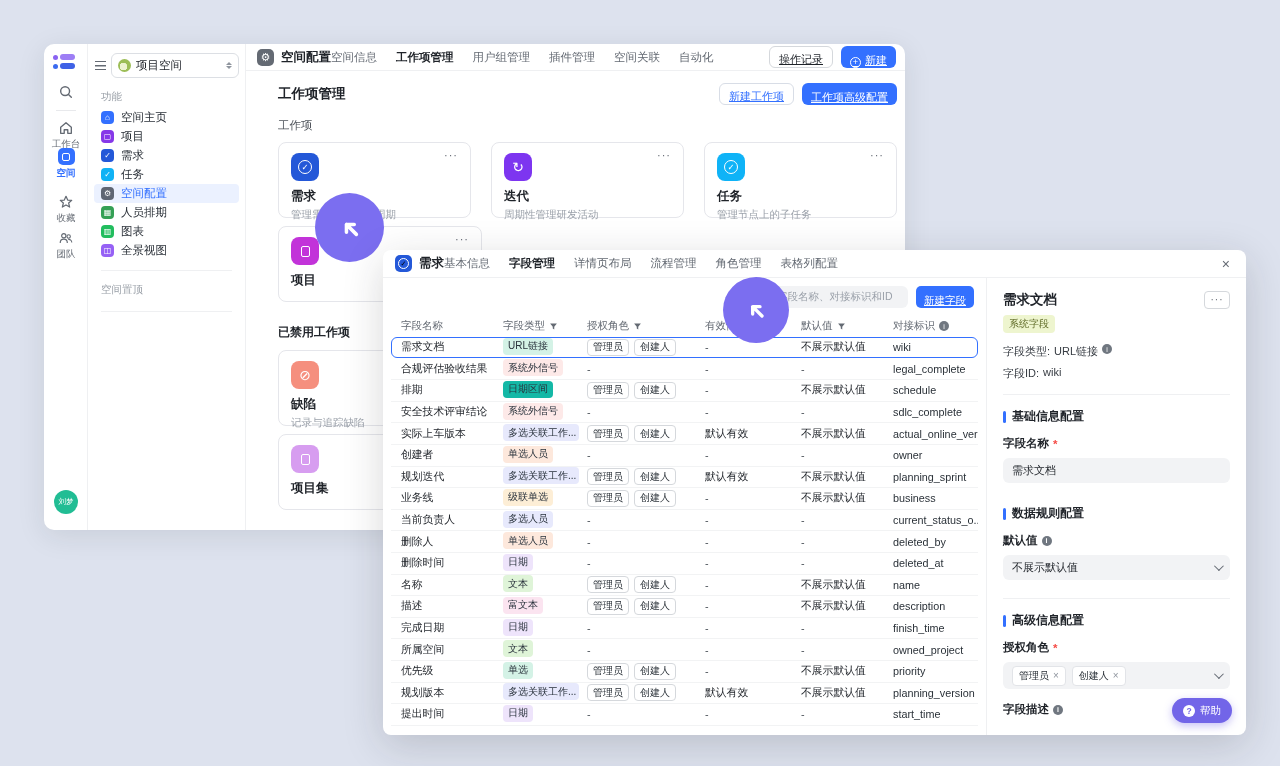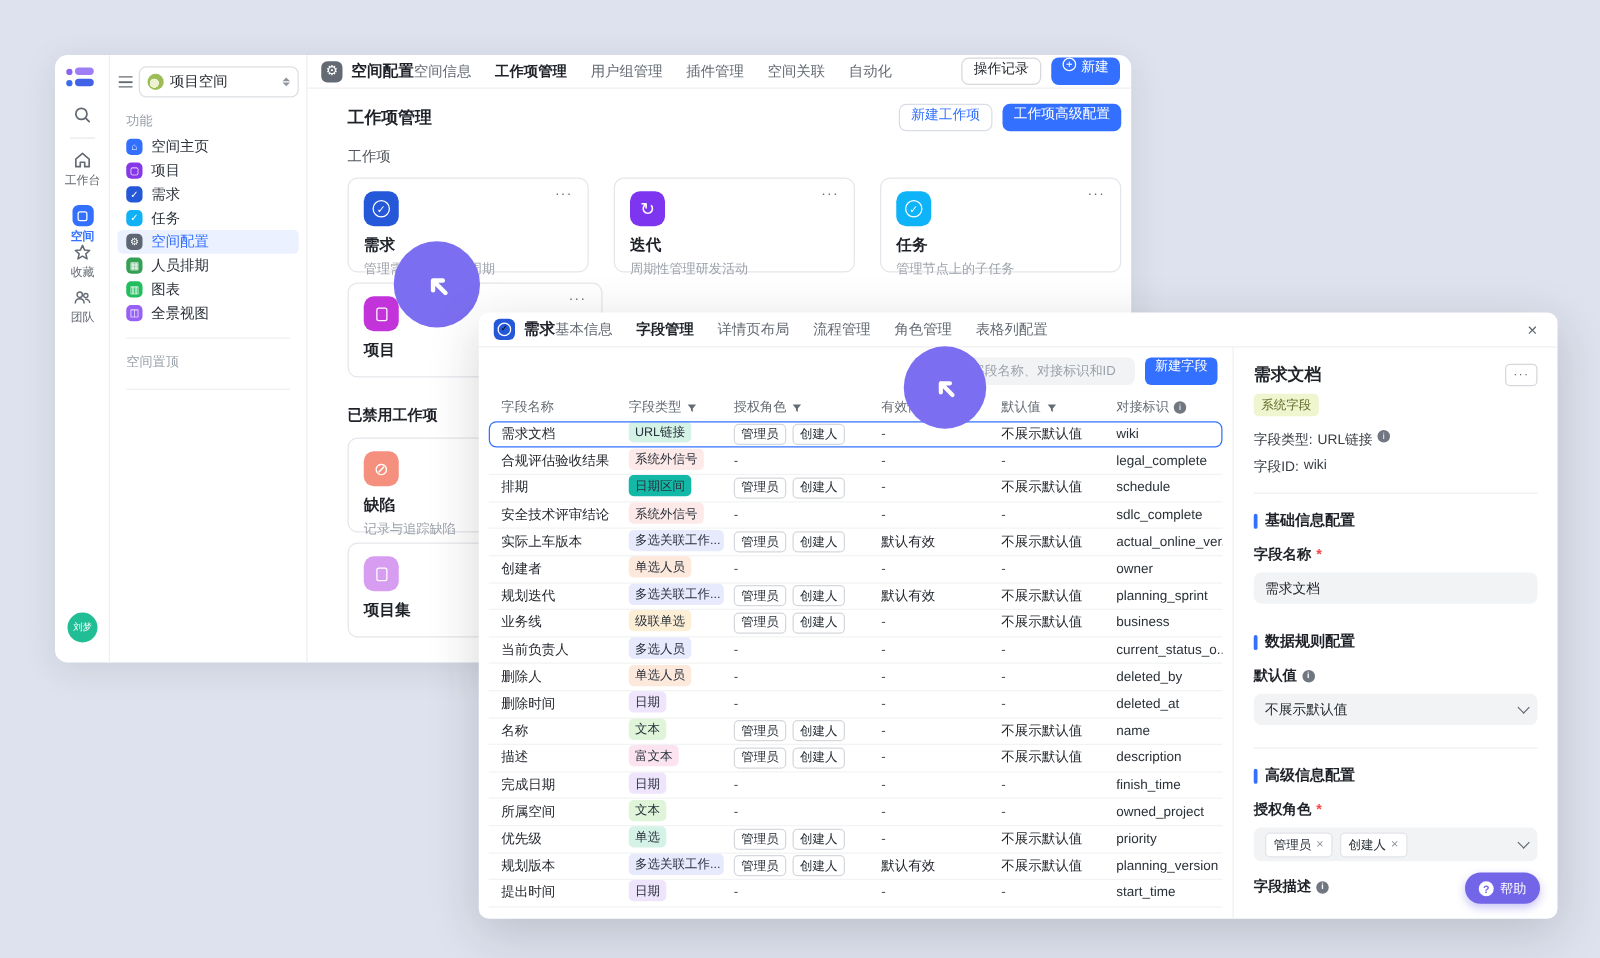--- a/index.html
+++ b/index.html
@@ -39,21 +39,21 @@
   .nav-div{height:1px;background:#eff0f2;margin:10px 13px 0 13px;}
   
   .main{position:absolute;left:202px;top:0;right:0;bottom:0;}
   .topbar{height:27px;border-bottom:1px solid #eff0f2;display:flex;align-items:center;padding:0 9px 0 11px;}
   .gear-ic{width:17px;height:17px;border-radius:5px;background:#646a73;color:#fff;font-size:11px;line-height:17px;text-align:center;margin-right:7px;flex:none;}
   .tb-title{font-size:12.5px;font-weight:bold;color:#1f2329;white-space:nowrap;}
   .tabs{flex:1;display:flex;justify-content:flex-start;gap:19px;}
   .tab{font-size:11.5px;color:#646a73;white-space:nowrap;}
   .tab.active{color:#1f2329;font-weight:bold;}
   .tb-actions{display:flex;gap:8px;align-items:center;}
-  .btn{display:flex;align-items:flex-start;gap:4px;height:22px;padding:0 9px;border-radius:6px;font-size:11px;white-space:nowrap;}
+  .btn{display:flex;align-items:flex-end;gap:4px;height:22px;padding:0 9px;border-radius:6px;font-size:11px;white-space:nowrap;text-decoration:underline;}
   .btn.ghost{border:1px solid #d5d8dc;background:#fff;color:#1f2329;}
   .btn.primary{background:#3370ff;color:#fff;}
   .btn.soft{background:#fff;border:1px solid #d8dde6;color:#3370ff;}
   .plus-ic{width:11px;height:11px;border:1.2px solid #fff;border-radius:50%;color:#fff;font-size:9px;line-height:8.5px;text-align:center;}
   
   .content{position:absolute;left:0;right:0;top:27px;bottom:0;padding:12px 8px 0 32px;overflow:hidden;}
   .section-head{display:flex;align-items:center;justify-content:space-between;margin-bottom:13px;}
   .section-title{font-size:13.5px;font-weight:bold;color:#1f2329;}
   .group-label{font-size:11.5px;color:#51565d;margin-bottom:9px;}
   .group-label.strong{font-weight:bold;color:#1f2329;font-size:12px;}
@@ -140,21 +140,21 @@
         <circle cx="8" cy="8" r="5" fill="none" stroke="#646a73" stroke-width="1.6"></circle>
         <path d="M11.8 11.8 L15 15" stroke="#646a73" stroke-width="1.6" stroke-linecap="round"></path>
       </svg>
     <div class="rail-div"></div>
     <div class="rail-item" style="top:76px;">
       <svg width="16" height="16" viewBox="0 0 18 18">
           <path d="M3 8.2 L9 3 L15 8.2 V15 H11 V11 H7 V15 H3 Z" fill="none" stroke="#646a73" stroke-width="1.5" stroke-linejoin="round"></path>
         </svg>
       <span>工作台</span>
     </div>
-    <div class="rail-item active" style="top:120px;">
+    <div class="rail-item active" style="top:104px;">
       <span class="rail-space-ico">
           <span class="rail-space-glyph"></span>
         </span>
       <span style="font-weight:bold">空间</span>
     </div>
     <div class="rail-item" style="top:150px;">
       <svg width="16" height="16" viewBox="0 0 18 18">
           <path d="M9 2.6 L10.9 6.8 L15.4 7.2 L12 10.2 L13.1 14.7 L9 12.3 L4.9 14.7 L6 10.2 L2.6 7.2 L7.1 6.8 Z" fill="none" stroke="#646a73" stroke-width="1.4" stroke-linejoin="round"></path>
         </svg>
       <span>收藏</span>

